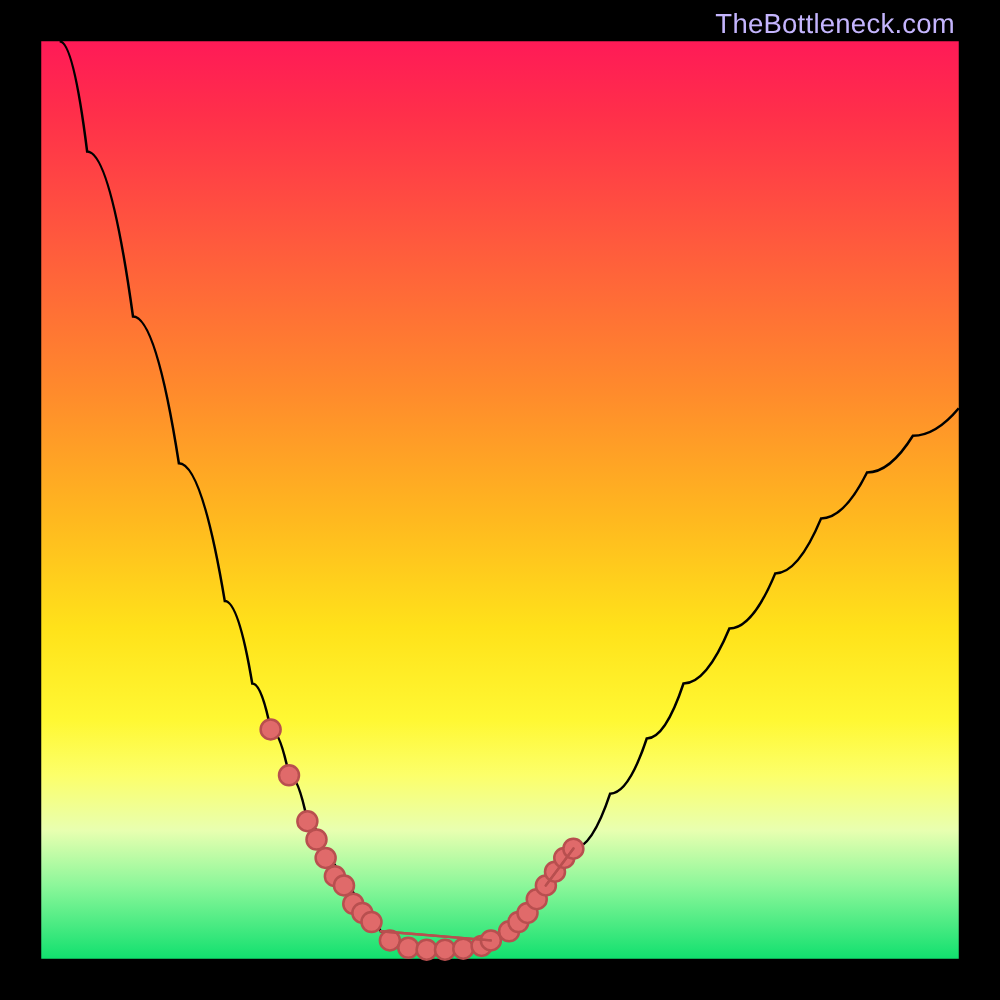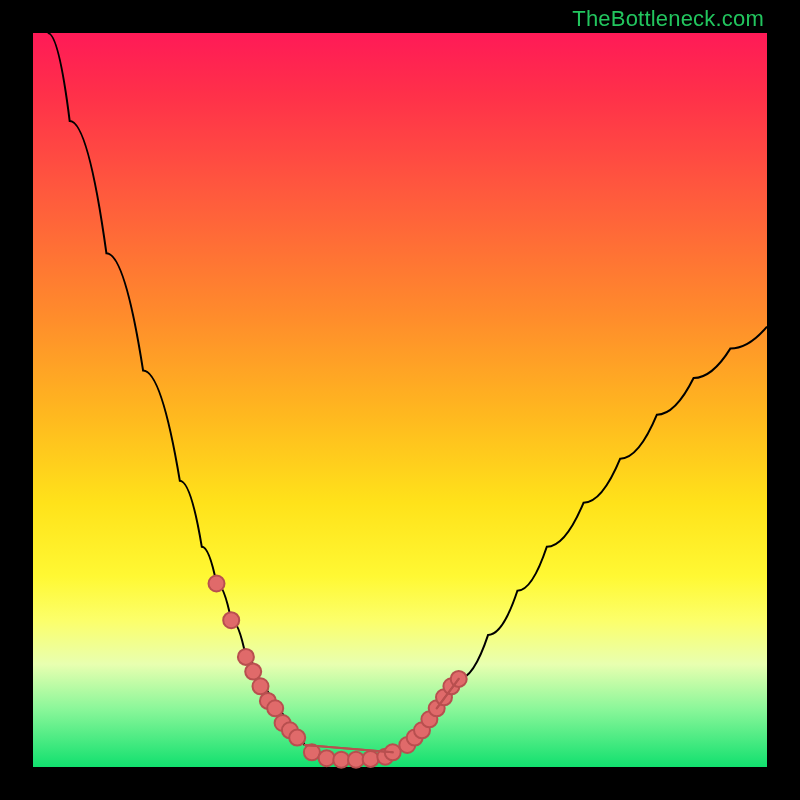--- a/index.html
+++ b/index.html
@@ -38,21 +38,21 @@
       #fcff6a 80%,
       #e8ffb0 86%,
       #8cf79a 92%,
       #11e06e 100%
     );
   }
   .attribution {
     position: absolute;
     top: 6px;
     right: 36px;
-    color: #22c55e;
+    color: #c4b5fd;
     font-size: 22px;
     letter-spacing: 0.2px;
     user-select: none;
   }
   svg.overlay {
     position: absolute;
     left: 33px;
     top: 33px;
     width: 734px;
     height: 734px;

